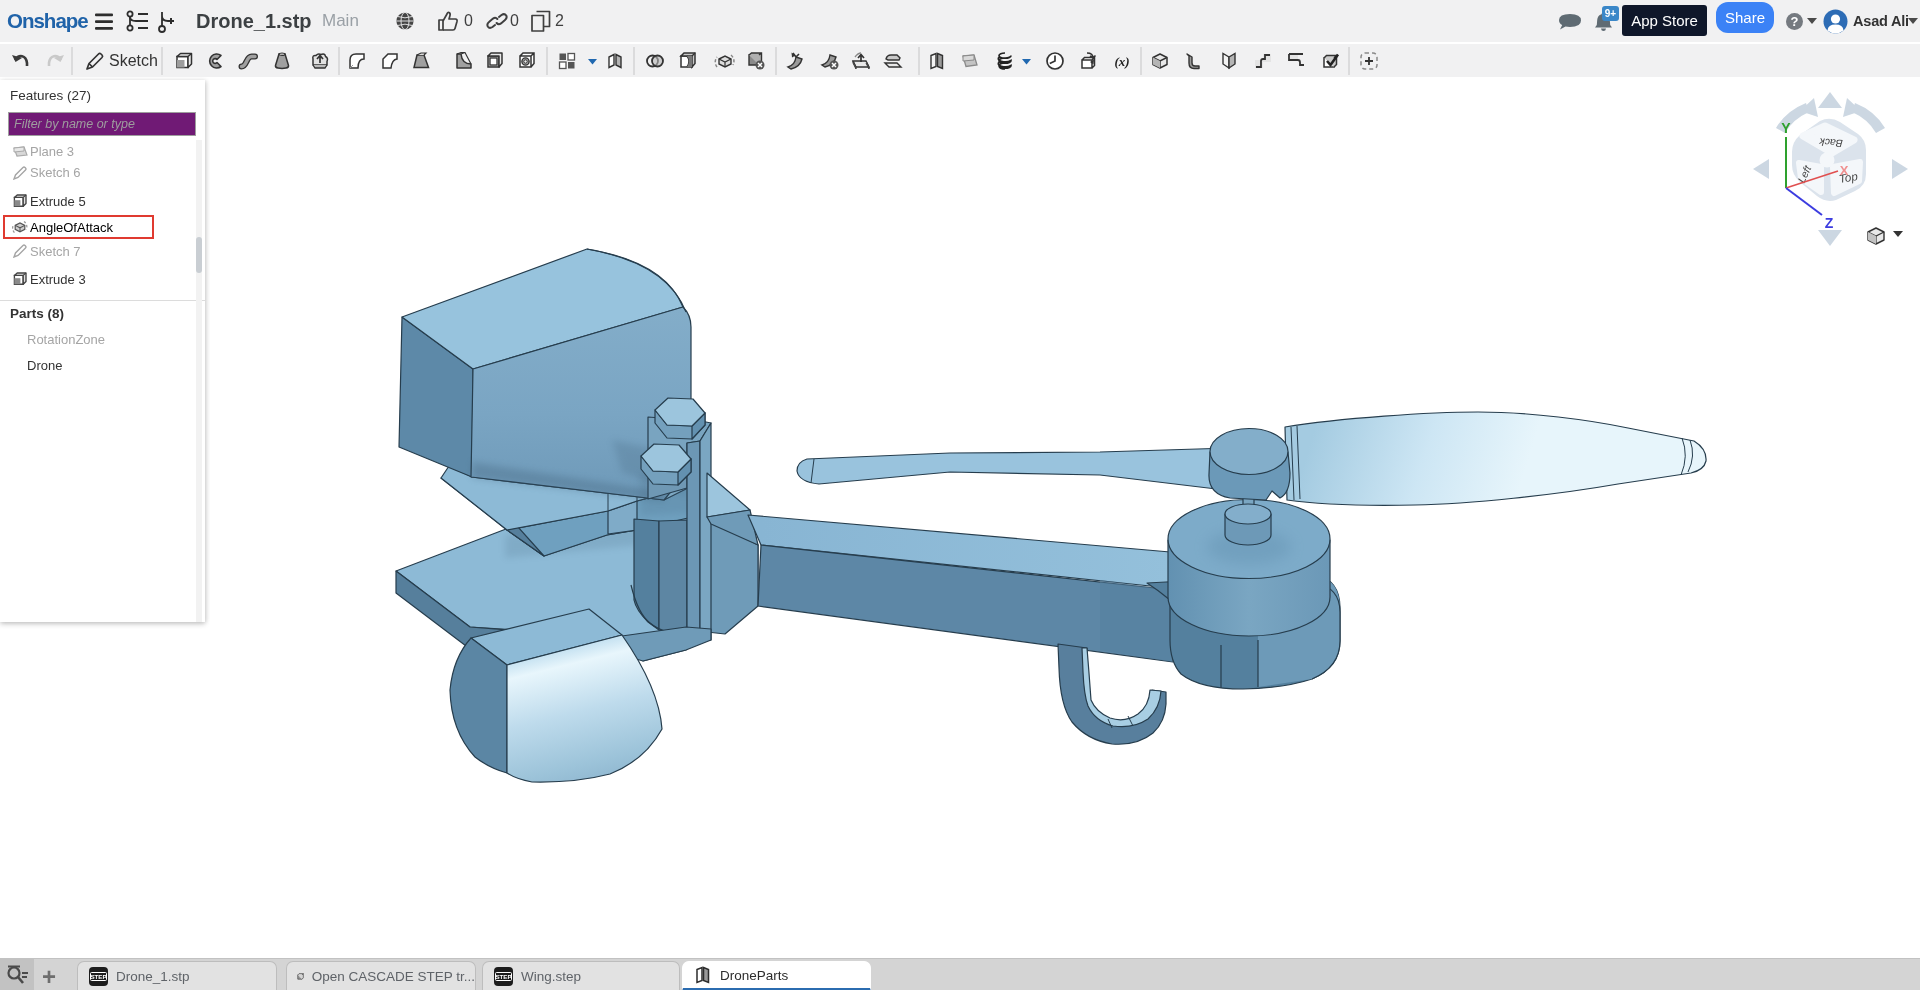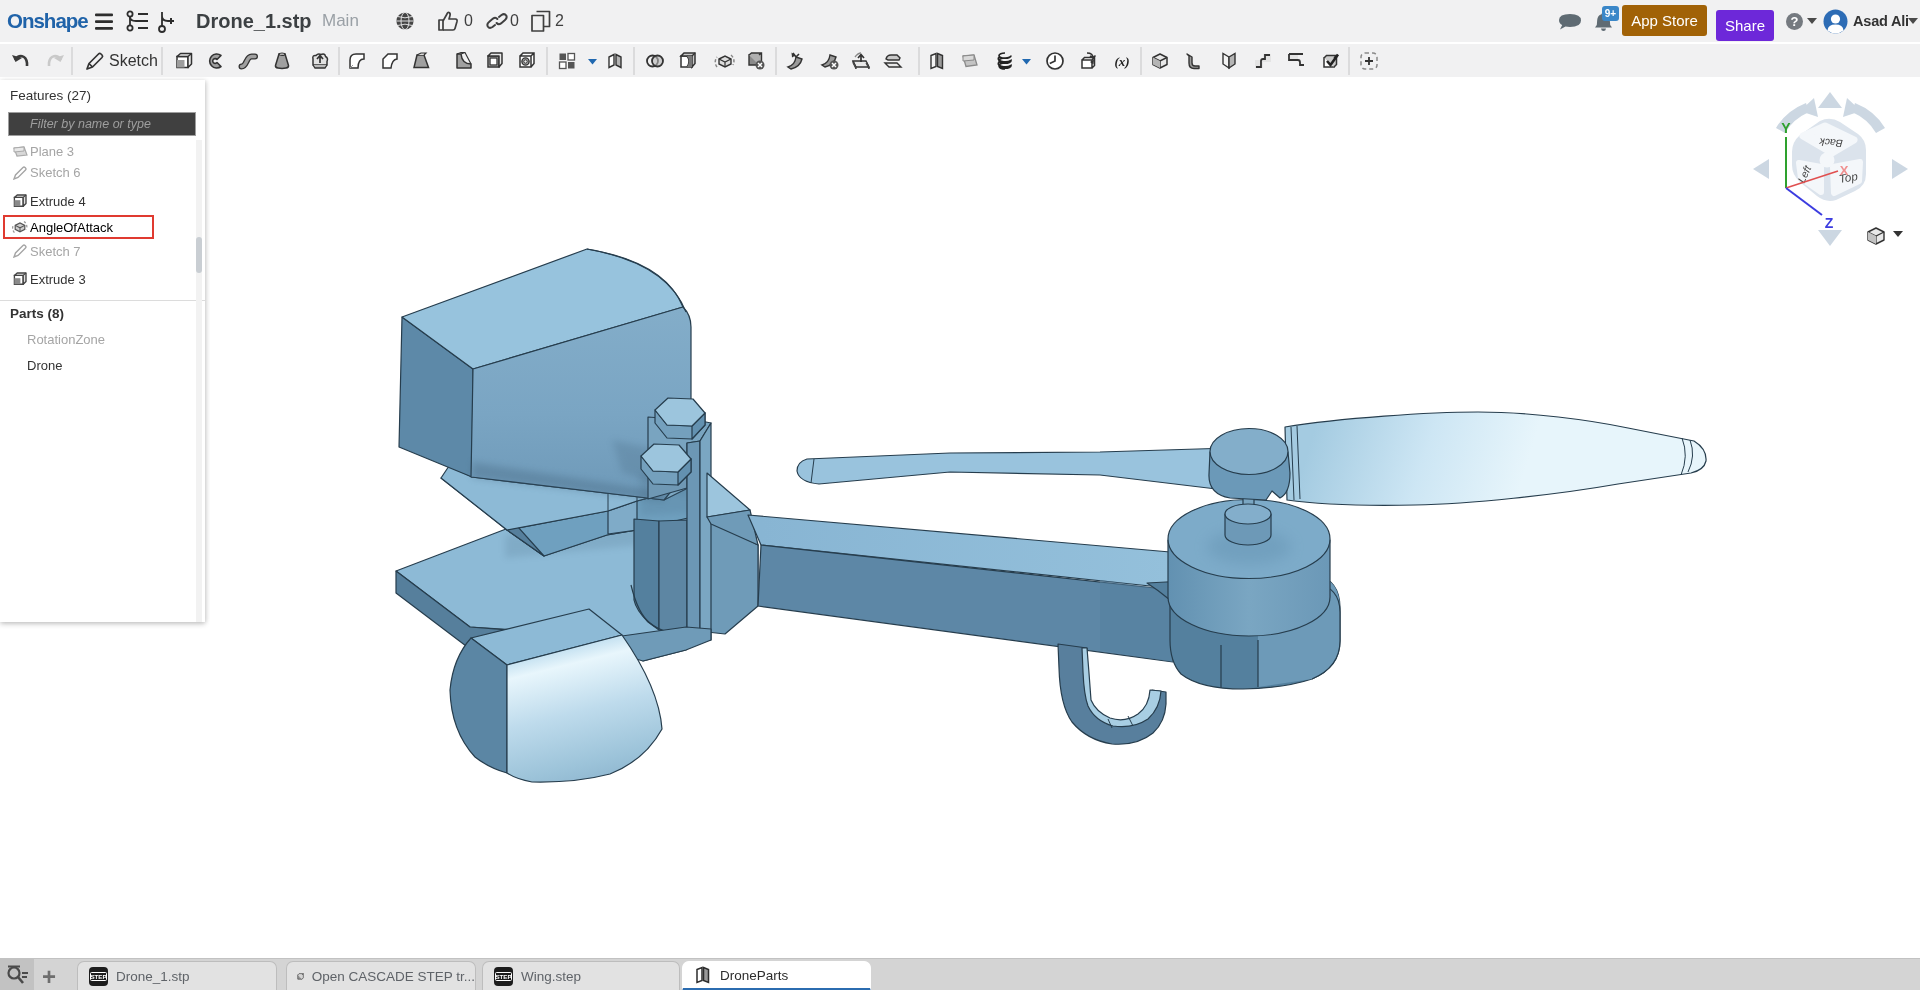--- a/index.html
+++ b/index.html
@@ -71,22 +71,22 @@
   </svg>
   <div class="hdrtxt" style="left:555px;font-size:16px;color:#3f3f3f">2</div>
   <svg class="abs" style="left:1557px;top:12px" width="26" height="21" viewBox="0 0 26 21">
     <path d="M2,8 Q2,2 13,2 Q24,2 24,8.5 Q24,15 13,15 Q10.5,15 8.5,14.6 L3,17.5 L5.2,13 Q2,11.5 2,8 Z" fill="#5f6b73"></path>
   </svg>
   <svg class="abs" style="left:1592px;top:11px" width="23" height="23" viewBox="0 0 23 23">
     <path d="M11.5,1.5 Q13.5,1.5 13.5,3.3 Q17.5,4.5 17.8,9 L18.2,14 L20,16.5 L3,16.5 L4.8,14 L5.2,9 Q5.5,4.5 9.5,3.3 Q9.5,1.5 11.5,1.5 Z" fill="#5f6b73"></path>
     <path d="M9,17.5 Q9.3,20 11.5,20 Q13.7,20 14,17.5 Z" fill="#5f6b73"></path>
   </svg>
   <div class="abs" style="left:1602px;top:6px;width:17px;height:15px;background:#3a87c8;border-radius:3px;color:#fff;font-size:10px;font-weight:bold;text-align:center;line-height:15px">9+</div>
-  <div class="abs" style="left:1622px;top:5px;width:85px;height:31px;background:#a16207;border-radius:3px;color:#fff;font-size:15px;display:flex;align-items:center;justify-content:center">App Store</div>
-  <div class="abs" style="left:1716px;top:10px;width:58px;height:31px;background:#6d28d9;border-radius:3px;color:#fff;font-size:15px;display:flex;align-items:center;justify-content:center">Share</div>
+  <div class="abs" style="left:1622px;top:5px;width:85px;height:31px;background:#0f172a;border-radius:3px;color:#fff;font-size:15px;display:flex;align-items:center;justify-content:center">App Store</div>
+  <div class="abs" style="left:1716px;top:2px;width:58px;height:31px;background:#3b82f6;border-radius:12px;color:#fff;font-size:15px;display:flex;align-items:center;justify-content:center">Share</div>
   <div class="abs" style="left:1786px;top:13px;width:17px;height:17px;background:#757a80;border-radius:50%;color:#fff;font-size:13px;font-weight:bold;text-align:center;line-height:17px">?</div>
   <div class="abs" style="left:1807px;top:18px;width:0;height:0;border-left:5px solid transparent;border-right:5px solid transparent;border-top:6px solid #4a4a4a"></div>
   <svg class="abs" style="left:1823px;top:9px" width="25" height="25" viewBox="0 0 25 25">
     <circle cx="12.5" cy="12.5" r="12" fill="#2d6cb5"></circle>
     <circle cx="12.5" cy="10" r="4.6" fill="#fff"></circle>
     <path d="M4.5,21.5 Q5,15.6 12.5,15.6 Q20,15.6 20.5,21.5 Q16.5,24.5 12.5,24.5 Q8.5,24.5 4.5,21.5 Z" fill="#fff"></path>
   </svg>
   <div class="hdrtxt" style="left:1853px;font-size:14.5px;font-weight:bold;color:#333;letter-spacing:-0.2px">Asad Ali</div>
   <div class="abs" style="left:1908px;top:18px;width:0;height:0;border-left:5px solid transparent;border-right:5px solid transparent;border-top:6px solid #4a4a4a"></div>
 </div>
@@ -466,37 +466,37 @@
 <path d="M2,6 L10,2 L18,6 L18,14 L10,18 L2,14 Z" fill="#e8e8e8" stroke="#333" stroke-width="1.4" stroke-linejoin="round"></path>
 <path d="M2,6 L10,10 L18,6 M10,10 L10,18" fill="none" stroke="#333" stroke-width="1.2"></path>
 <path d="M2,6 L10,10 L10,18 L2,14 Z" fill="#c2c2c2" stroke="none"></path>
 </g>
 <path d="M1893,231 L1903,231 L1898,237 Z" fill="#333"></path>
 </g>
 </svg>
 </div>
 <div id="panel">
   <div style="position:absolute;left:10px;top:8px;font-size:13.5px;font-weight:normal;color:#333">Features (27)</div>
-  <div style="position:absolute;left:8px;top:32px;width:188px;height:24px;border:1px solid #9e9e9e;background:#404040;font-size:12.5px;font-style:italic;color:#9e9e9e;line-height:22px;padding-left:21px">Filter by name or type</div>
+  <div style="position:absolute;left:8px;top:32px;width:188px;height:24px;border:1px solid #9e9e9e;background:#701a75;font-size:12.5px;font-style:italic;color:#9e9e9e;line-height:22px;padding-left:5px">Filter by name or type</div>
   <svg style="position:absolute;left:13px;top:64px" width="16" height="14" viewBox="0 0 16 14">
       <path d="M1,4 L11,3 L14,11 L4,12 Z" fill="#d8d8d8" stroke="#aaa" stroke-width="1.2"></path>
       <path d="M1,4 L11,3 L11,7 L1,8 Z" fill="#e8e8e8" stroke="#aaa" stroke-width="1"></path>
     </svg>
   <div class="prow" style="top:64px;color:#a5a5a5">Plane 3</div>
   <svg style="position:absolute;left:13px;top:85px" width="15" height="15" viewBox="0 0 15 15">
       <path d="M1,14 L2.5,10 L10,2.5 Q11,1.5 12,2.5 L12.5,3 Q13.5,4 12.5,5 L5,12.5 Z" fill="none" stroke="#a5a5a5" stroke-width="1.4"></path>
     </svg>
   <div class="prow" style="top:85px;color:#a5a5a5">Sketch 6</div>
   <svg style="position:absolute;left:12px;top:113px" width="16" height="16" viewBox="0 0 20 20">
       <path d="M3,5.5 L14,5.5 L14,16.5 L3,16.5 Z" fill="#fff" stroke="#444" stroke-width="1.7"></path>
       <path d="M3,5.5 L6.5,2.5 L17.5,2.5 L17.5,13 L14,16.5 L14,5.5 Z" fill="#e0e0e0" stroke="#444" stroke-width="1.7" stroke-linejoin="round"></path>
       <path d="M14,5.5 L17.5,2.5" stroke="#444" stroke-width="1.5"></path>
       <rect x="3" y="9" width="7.5" height="7.5" fill="#8a8a8a"></rect>
     </svg>
-  <div class="prow" style="top:114px;color:#333">Extrude 4</div>
+  <div class="prow" style="top:114px;color:#333">Extrude 5</div>
   <div style="position:absolute;left:3px;top:135px;width:151px;height:24px;border:2px solid #e03a30"></div>
   <svg style="position:absolute;left:12px;top:139px" width="16" height="16" viewBox="0 0 20 20">
       <path d="M4,8 L10,5 L16,8 L16,13 L10,16 L4,13 Z" fill="#cfcfcf" stroke="#555" stroke-width="1.5"></path>
       <path d="M4,8 L10,11 L16,8 M10,11 L10,16" fill="none" stroke="#555" stroke-width="1.3"></path>
       <path d="M15,3 A8.5,8.5 0 0 1 18,13" fill="none" stroke="#999" stroke-width="1.6" stroke-dasharray="3,2.4"></path>
       <path d="M3,17 A8.5,8.5 0 0 1 2,7" fill="none" stroke="#999" stroke-width="1.6" stroke-dasharray="3,2.4"></path>
     </svg>
   <div class="prow" style="top:140px;color:#000000">AngleOfAttack</div>
   <svg style="position:absolute;left:13px;top:163px" width="15" height="15" viewBox="0 0 15 15">
       <path d="M1,14 L2.5,10 L10,2.5 Q11,1.5 12,2.5 L12.5,3 Q13.5,4 12.5,5 L5,12.5 Z" fill="none" stroke="#a5a5a5" stroke-width="1.4"></path>

